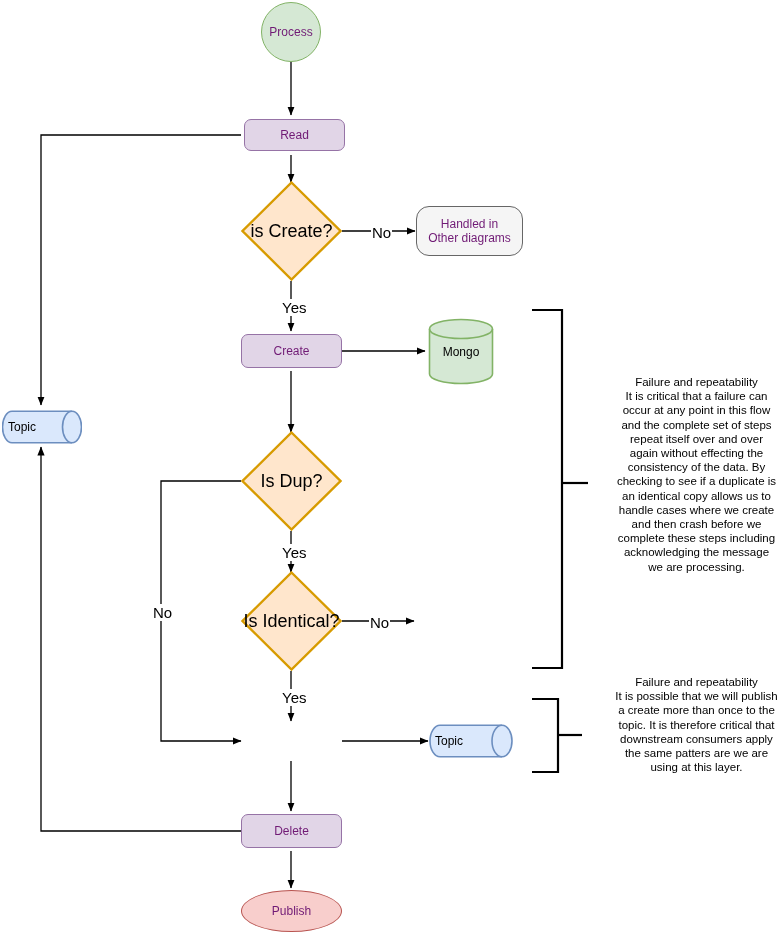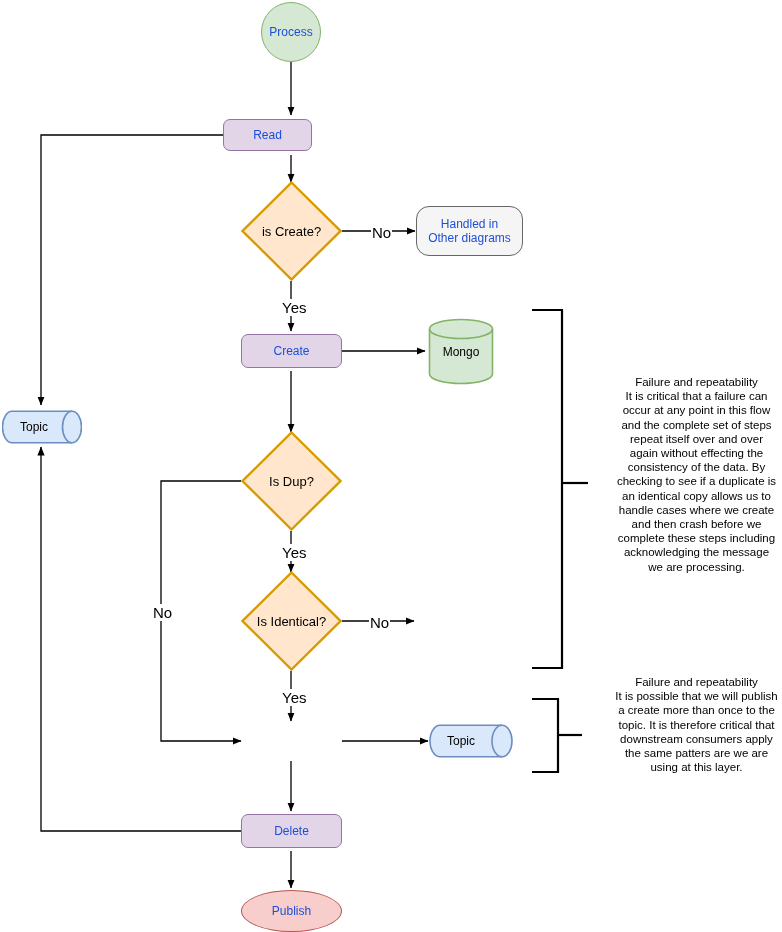--- a/index.html
+++ b/index.html
@@ -24,21 +24,21 @@
     width: 782px;
     height: 932px;
   }
   .node {
     position: absolute;
     box-sizing: border-box;
     display: flex;
     align-items: center;
     justify-content: center;
     text-align: center;
-    color: #1d4ed8;
+    color: #701a75;
     font-size: 12px;
     line-height: 14px;
     z-index: 3;
   }
   .n-process {
     border-radius: 50%;
     background: #d5e8d4;
     border: 1.5px solid #82b366;
   }
   .n-step {
@@ -69,21 +69,21 @@
   }
   .diamond-label {
     position: absolute;
     left: 0;
     top: 0;
     width: 100%;
     height: 100%;
     display: flex;
     align-items: center;
     justify-content: center;
-    font-size: 13px;
+    font-size: 18px;
     color: #000000;
     text-align: center;
   }
   .cyl-wrap {
     position: absolute;
     z-index: 3;
   }
   .cyl-svg {
     position: absolute;
     left: 0;
@@ -98,21 +98,21 @@
     width: 100%;
     height: 100%;
     display: flex;
     align-items: center;
     justify-content: center;
     font-size: 12px;
     color: #000000;
   }
   .cyl-label.horiz {
     justify-content: flex-start;
-    padding-left: 18px;
+    padding-left: 6px;
     box-sizing: border-box;
   }
   .edge-label {
     position: absolute;
     font-size: 15px;
     color: #000000;
     background: #ffffff;
     padding: 0 1px;
     z-index: 4;
     white-space: nowrap;
@@ -178,21 +178,21 @@
     <g stroke="#000000" stroke-width="2.2" fill="none">
       <path d="M532,699 L558,699 L558,772 L532,772"></path>
       <path d="M558,735 L582,735"></path>
     </g>
   </svg>
 
   <div class="node n-process" style="left:261px; top:2px; width:60px; height:60px;">
     <span>Process</span>
   </div>
 
-  <div class="node n-step" style="left:223px; top:119px; width:89px; height:32px;">
+  <div class="node n-step" style="left:244px; top:119px; width:101px; height:32px;">
     <span>Read</span>
   </div>
 
   <div class="diamond-wrap" style="left:241px; top:181px; width:101px; height:100px;">
     <svg class="diamond-shape" viewBox="0 0 101 100" preserveAspectRatio="none">
       <polygon points="50.5,1.5 99.5,50 50.5,98.5 1.5,50" fill="#ffe6cc" stroke="#d79b00" stroke-width="2.4"></polygon>
     </svg>
     <div class="diamond-label">is Create?</div>
   </div>
 

